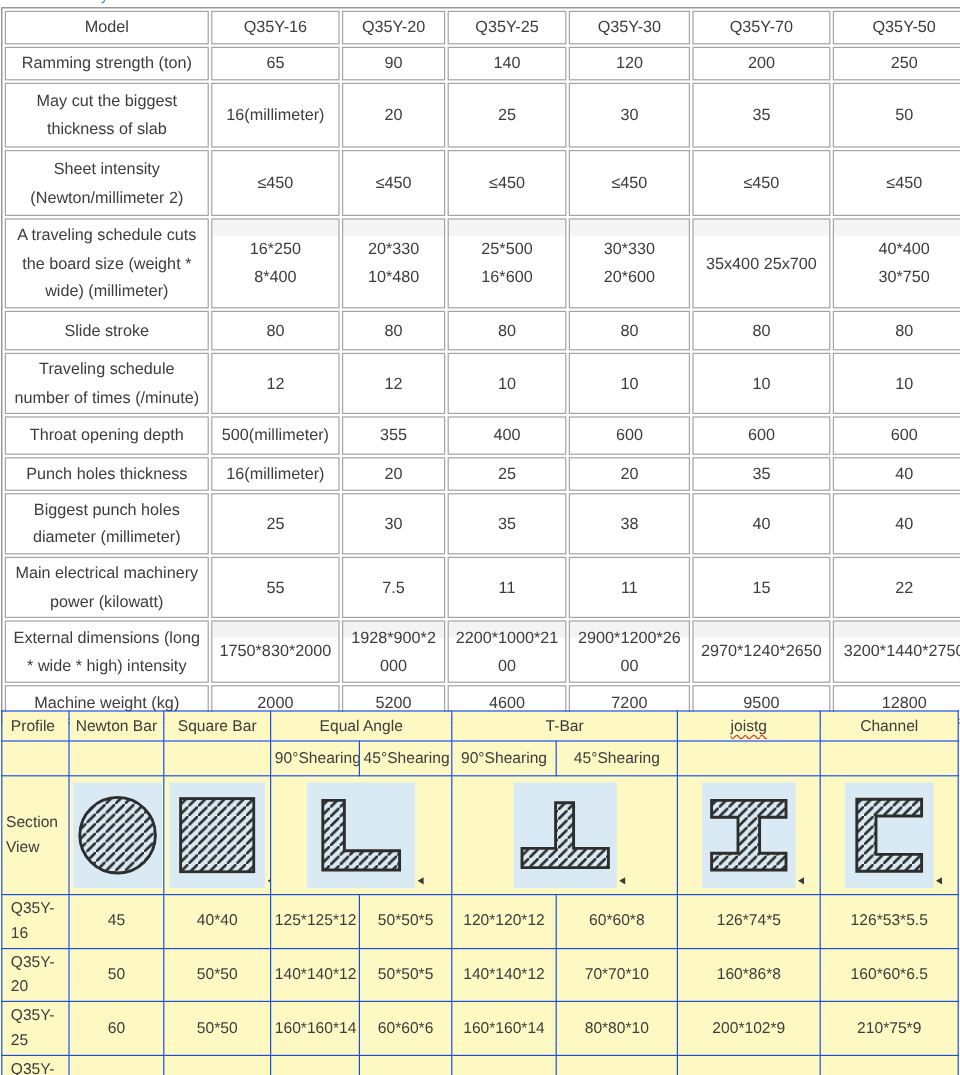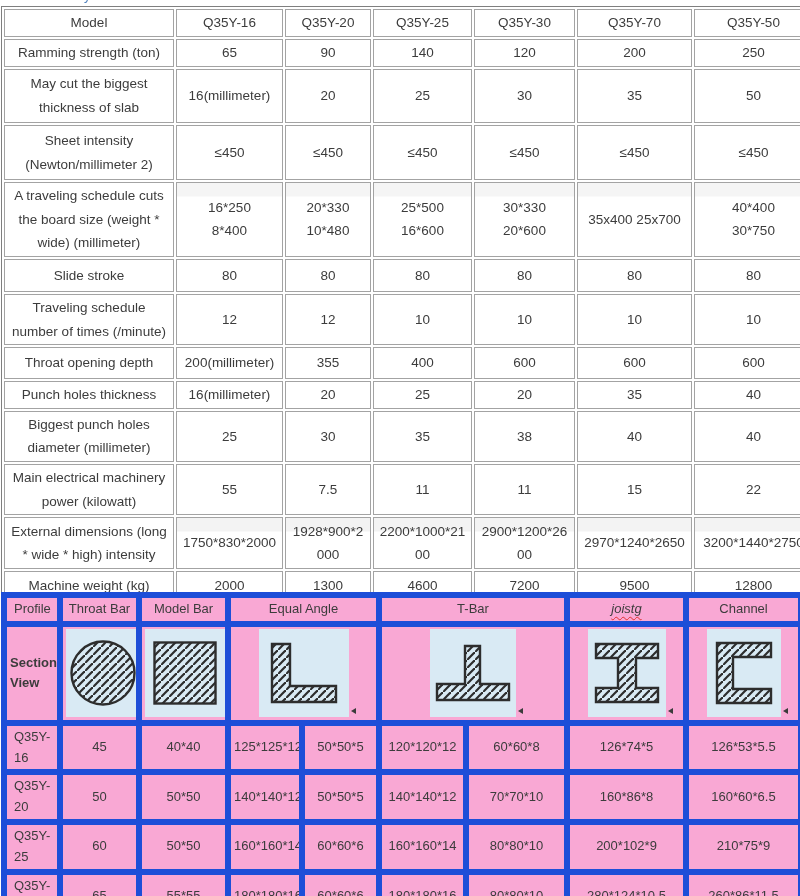--- a/index.html
+++ b/index.html
@@ -27,28 +27,28 @@
   .spec tbody tr:nth-of-type(8){height:27px;}
   .spec tbody tr:nth-of-type(9){height:50px;}
   .spec tbody tr:nth-of-type(10){height:50px;}
   .spec tbody tr:nth-of-type(11){height:52px;}
   .spec tbody tr:nth-of-type(11) .val{background:linear-gradient(180deg,#f3f3f3 0,#f3f3f3 13px,#ffffff 14px);}
   .spec tbody tr:nth-of-type(4) .val{background:linear-gradient(180deg,#f5f5f5 0,#f5f5f5 13px,#ffffff 14px);}
   .spec tbody tr:nth-of-type(12){height:29px;}
 
   
   .profile{position:absolute;left:1px;top:592px;width:797px;border-collapse:collapse;font-size:13px;}
-  .profile td,.profile th{border:6px solid #1d4ed8;background:#f9a8d4;line-height:1.6;}
+  .profile td,.profile th{border:1px solid #1d4ed8;background:#fef9c3;line-height:1.6;}
   .profile td:first-child,.profile th:first-child{text-align:left;padding-left:7px;}
   .profile .hdr-row{height:25px;}
   .profile .sub-row{height:29px;}
   .profile .sec-row{height:99px;}
   .profile .data-row,.profile tbody tr{height:29px;}
-  .profile .sec-lbl{text-align:left;padding-left:3px !important;white-space:pre-line;font-weight:bold;}
-  .misspelled{text-decoration:underline wavy #e03030 1px;text-underline-offset:3px;font-style:italic;}
+  .profile .sec-lbl{text-align:left;padding-left:3px !important;white-space:pre-line;}
+  .misspelled{text-decoration:underline wavy #e03030 1px;text-underline-offset:3px;}
 
   .shape-cell{text-align:center;}
   .shape-box{position:relative;display:inline-flex;align-items:center;justify-content:center;
     background:#d9eaf4;height:88px;vertical-align:middle;}
   .shape-box svg{display:block;}
   .mk{position:absolute;right:-7px;bottom:3px;width:0;height:0;
     border-top:3px solid transparent;border-bottom:3px solid transparent;border-right:5px solid #3b3b3b;}
 </style>
 </head>
 <body>
@@ -142,21 +142,21 @@
           <td class="val">12</td>
           <td class="val">12</td>
           <td class="val">10</td>
           <td class="val">10</td>
           <td class="val">10</td>
           <td class="val">10</td>
         </tr>
 
         <tr>
           <td class="lbl">Throat opening depth</td>
-          <td class="val">200(millimeter)</td>
+          <td class="val">500(millimeter)</td>
           <td class="val">355</td>
           <td class="val">400</td>
           <td class="val">600</td>
           <td class="val">600</td>
           <td class="val">600</td>
         </tr>
 
         <tr>
           <td class="lbl">Punch holes thickness</td>
           <td class="val">16(millimeter)</td>
@@ -193,21 +193,21 @@
           <td class="val">1928*900*2000</td>
           <td class="val">2200*1000*2100</td>
           <td class="val">2900*1200*2600</td>
           <td class="val">2970*1240*2650</td>
           <td class="val">3200*1440*2750</td>
         </tr>
 
         <tr>
           <td class="lbl">Machine weight (kg)</td>
           <td class="val">2000</td>
-          <td class="val">1300</td>
+          <td class="val">5200</td>
           <td class="val">4600</td>
           <td class="val">7200</td>
           <td class="val">9500</td>
           <td class="val">12800</td>
         </tr>
       </tbody>
   </table>
 
   <table class="profile">
     <colgroup>
@@ -217,26 +217,37 @@
       <col style="width:74px">
         <col style="width:77px">
         <col style="width:87px">
       <col style="width:101px">
         <col style="width:119px">
         <col style="width:115px">
     </colgroup>
     <thead>
       <tr class="hdr-row">
         <th>Profile</th>
-        <th>Throat Bar</th>
-        <th>Model Bar</th>
+        <th>Newton Bar</th>
+        <th>Square Bar</th>
         <th colspan="2">Equal Angle</th>
         <th colspan="2">T-Bar</th>
         <th><span class="misspelled">joistg</span></th>
         <th>Channel</th>
+      </tr>
+      <tr class="sub-row">
+        <th></th>
+        <th></th>
+        <th></th>
+        <th>90°Shearing</th>
+        <th>45°Shearing</th>
+        <th>90°Shearing</th>
+        <th>45°Shearing</th>
+        <th></th>
+        <th></th>
       </tr>
       <tr class="sec-row">
         <td class="sec-lbl">Section
 View</td>
         <td class="shape-cell">
           <span class="shape-box" style="width:74px">
             <svg width="68" height="68" viewBox="0 0 68 68">
               <defs>
                   <pattern id="h1" width="8" height="8" patternUnits="userSpaceOnUse">
                     <path d="M-1,9 L9,-1" stroke="#2d2d2d" stroke-width="2.2"></path>

